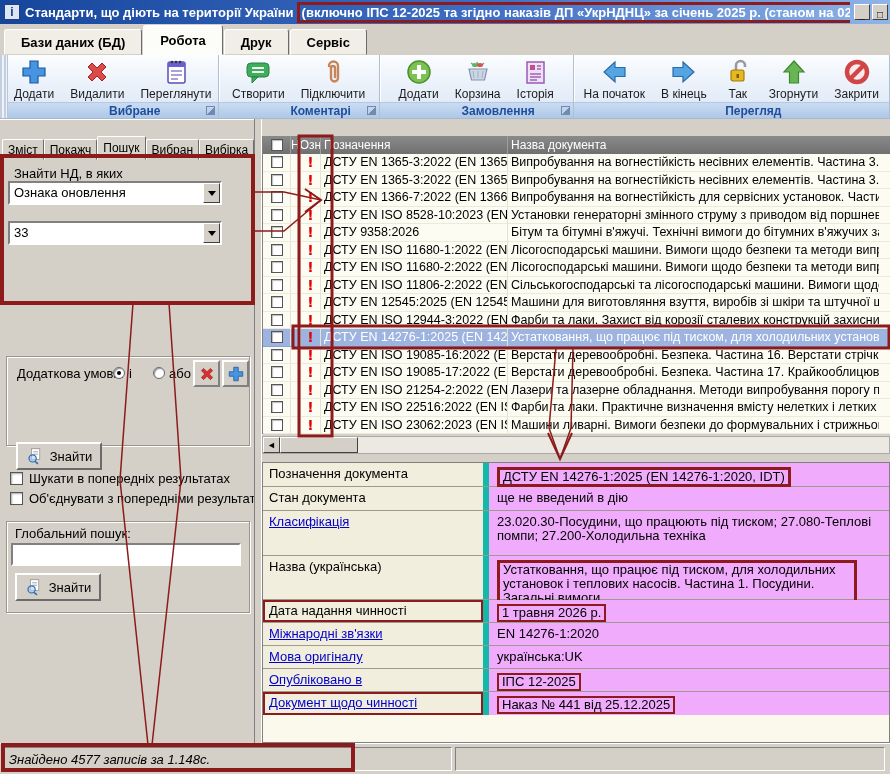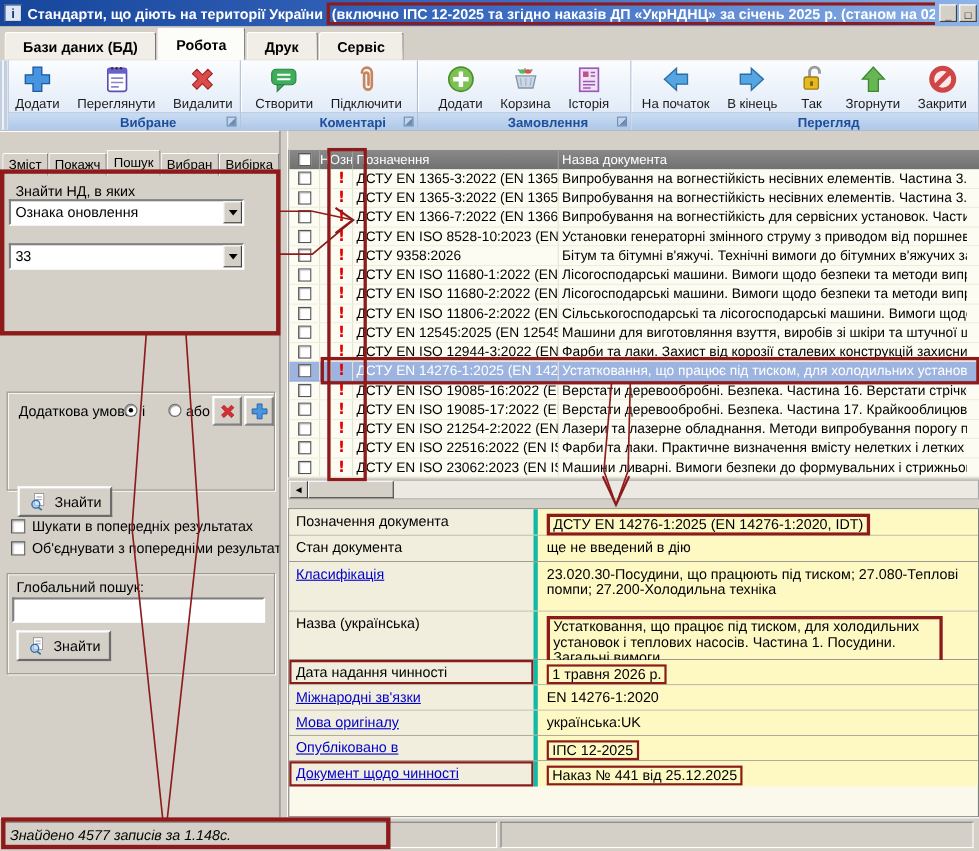--- a/index.html
+++ b/index.html
@@ -86,22 +86,22 @@
 
   .hscroll{position:absolute;left:262px;top:436px;width:628px;height:18px;background:#ece9e2;border:1px solid #aaa;display:flex;}
   .sarrow{width:17px;height:100%;background:#d4d0c8;border:1px solid;border-color:#fff #404040 #404040 #fff;
     font-size:9px;display:flex;align-items:center;justify-content:center;}
   .sthumb{width:78px;height:100%;background:#d4d0c8;border:1px solid;border-color:#fff #404040 #404040 #fff;}
 
   
   .detail{position:absolute;left:262px;top:462px;width:628px;height:281px;border:1px solid #808080;background:#fbf9ec;}
   .drow{display:flex;border-bottom:1px solid #9e9b8e;font-size:13px;line-height:14px;}
   .drow:last-child{border-bottom:none;}
-  .dlabel{width:226px;background:#f1eedd;border-right:4px solid #14b8a6;padding:4px 2px 2px 6px;}
-  .dvalue{flex:1;background:#fef9c3;padding:4px 2px 13px 8px;}
+  .dlabel{width:226px;background:#f1eedd;border-right:6px solid #14b8a6;padding:4px 2px 2px 6px;}
+  .dvalue{flex:1;background:#f0abfc;padding:4px 2px 13px 8px;}
   .dlink{color:#0000cc;text-decoration:underline;cursor:pointer;}
   .vbox{display:inline-block;border:2px solid var(--annot);padding:0 3px;}
   .bw3 .vbox{border-width:3px;}
   .lbox{box-shadow:inset 0 0 0 2px var(--annot);}
   .rowbox{box-shadow:inset 0 0 0 2px var(--annot);}
 
   
   .statusbar{position:absolute;left:0;top:743px;width:890px;height:31px;background:#d4d0c8;border-top:1px solid #fff;display:flex;align-items:stretch;padding:3px 2px;}
   .sseg{border:1px solid;border-color:#808080 #fff #fff #808080;margin-right:3px;display:flex;align-items:center;padding:0 6px;font-size:13px;white-space:nowrap;font-style:italic;}
   .sseg1{width:450px;}
@@ -143,39 +143,39 @@
             <span class="ticon">
               <svg width="30" height="30" viewBox="0 0 30 30">
                 <path d="M11 4 h8 v7 h7 v8 h-7 v7 h-8 v-7 H4 v-8 h7 z" fill="#4795e0" stroke="#1c5a9e" stroke-width="1.2"></path>
               </svg>
             </span>
             <span class="tlabel">Додати</span>
           </div>
           <div class="tbtn">
             <span class="ticon">
               <svg width="30" height="30" viewBox="0 0 30 30">
+                <path d="M6 10 L10 6 L15 11 L20 6 L24 10 L19 15 L24 20 L20 24 L15 19 L10 24 L6 20 L11 15 Z" fill="#dd4a4a" stroke="#9e2424" stroke-width="1"></path>
+              </svg>
+            </span>
+            <span class="tlabel">Видалити</span>
+          </div>
+          <div class="tbtn">
+            <span class="ticon">
+              <svg width="30" height="30" viewBox="0 0 30 30">
                 <rect x="7" y="5" width="17" height="21" rx="2" fill="#fff" stroke="#5b4fb5" stroke-width="1.5"></rect>
                 <rect x="7" y="5" width="17" height="5" fill="#6a5fd0"></rect>
                 <circle cx="11" cy="5" r="1.2" fill="#333"></circle>
                 <circle cx="15" cy="5" r="1.2" fill="#333"></circle>
                 <circle cx="19" cy="5" r="1.2" fill="#333"></circle>
                 <line x1="10" y1="14" x2="21" y2="14" stroke="#8b84c9" stroke-width="1.5"></line>
                 <line x1="10" y1="18" x2="21" y2="18" stroke="#8b84c9" stroke-width="1.5"></line>
                 <line x1="10" y1="22" x2="17" y2="22" stroke="#8b84c9" stroke-width="1.5"></line>
               </svg>
             </span>
             <span class="tlabel">Переглянути</span>
-          </div>
-          <div class="tbtn">
-            <span class="ticon">
-              <svg width="30" height="30" viewBox="0 0 30 30">
-                <path d="M6 10 L10 6 L15 11 L20 6 L24 10 L19 15 L24 20 L20 24 L15 19 L10 24 L6 20 L11 15 Z" fill="#dd4a4a" stroke="#9e2424" stroke-width="1"></path>
-              </svg>
-            </span>
-            <span class="tlabel">Видалити</span>
           </div>
         </div>
         <div class="tcap"><span>Вибране</span><span class="dlauncher"></span></div>
       </div>
       <div class="tgroup" style="width: 163px;">
         <div class="tbtns">
           <div class="tbtn">
             <span class="ticon">
               <svg width="30" height="30" viewBox="0 0 30 30">
                 <rect x="4" y="6" width="22" height="14" rx="4" fill="#3fae5c" stroke="#2a7f41" stroke-width="1"></rect>

